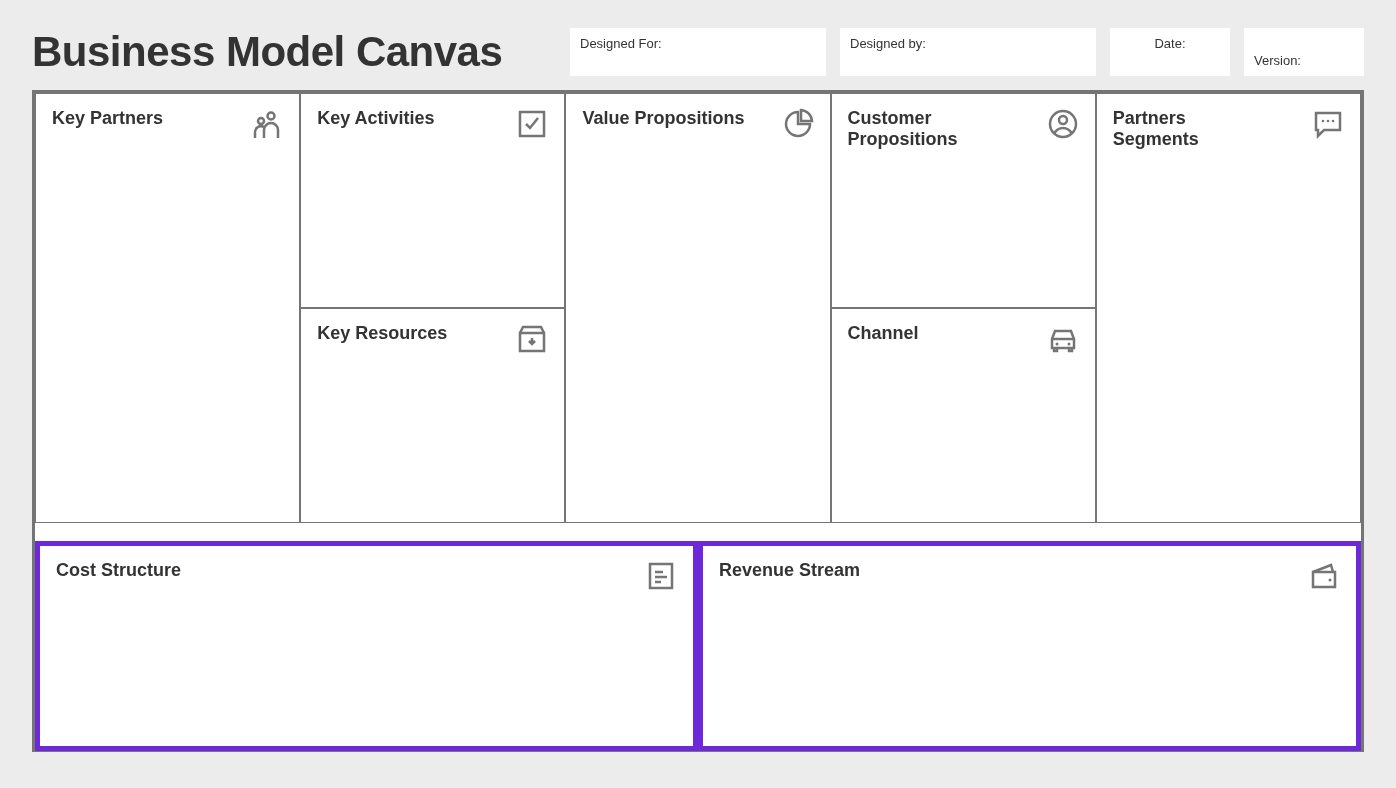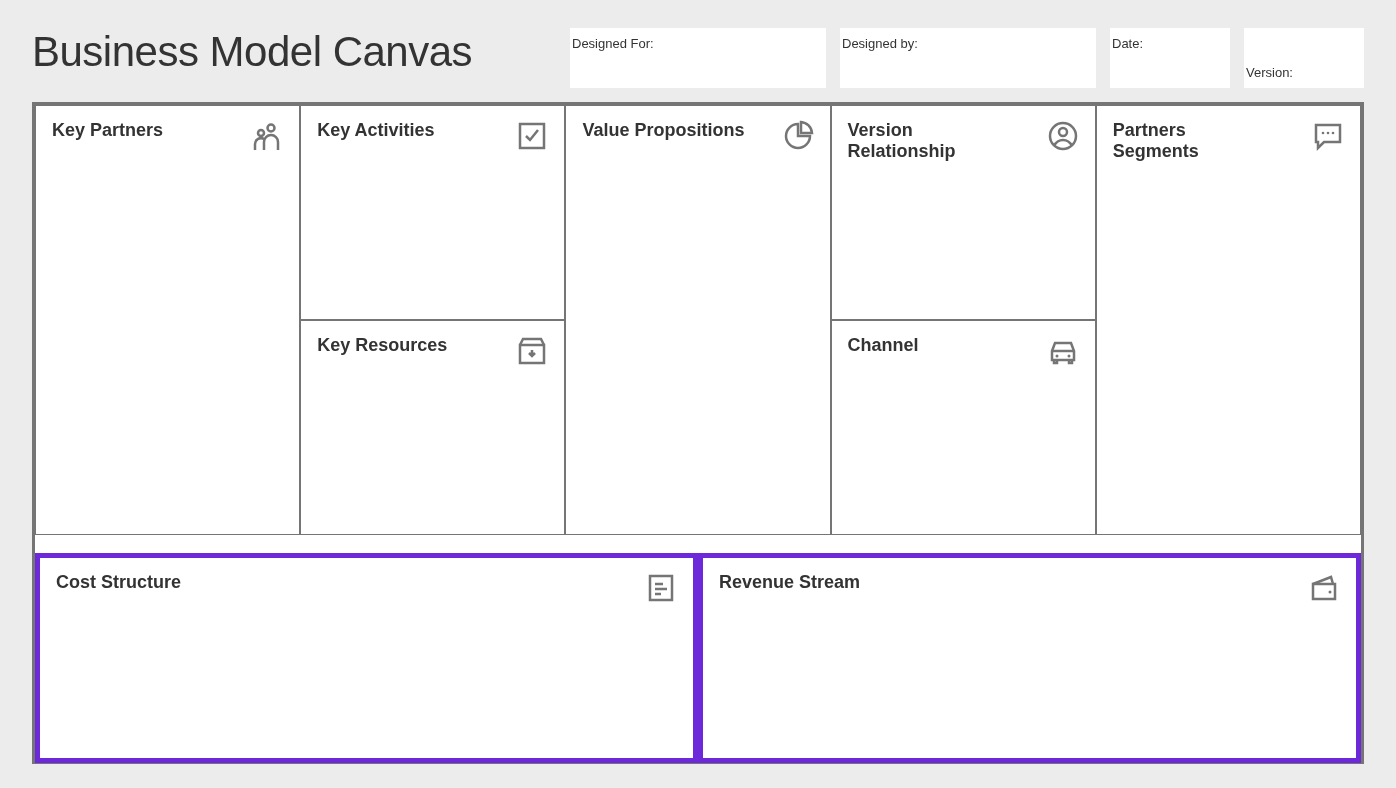--- a/index.html
+++ b/index.html
@@ -12,42 +12,42 @@
     overflow: hidden;
     color: #333;
   }
   .header {
     display: flex;
     align-items: flex-start;
     margin-bottom: 14px;
   }
   .title {
     font-size: 42px;
-    font-weight: 400;
+    font-weight: 700;
     color: #333;
     letter-spacing: -0.5px;
     flex: 0 0 auto;
     margin-right: auto;
   }
   .meta-boxes {
     display: flex;
     gap: 14px;
   }
   .meta-box {
     background: #fff;
-    padding: 8px 2px;
+    padding: 8px 10px;
     font-size: 13px;
     color: #333;
-    height: 60px;
+    height: 48px;
     display: flex;
     flex-direction: column;
   }
   .meta-box.designed-for { width: 256px; }
   .meta-box.designed-by  { width: 256px; }
-  .meta-box.date         { width: 120px; }
+  .meta-box.date         { width: 120px; align-items: center; }
   .meta-box.version      { width: 120px; justify-content: flex-end; }
 
   .canvas {
     border: 3px solid #757575;
     background: #fff;
     display: grid;
     grid-template-columns: 1fr 1fr 1fr 1fr 1fr;
     grid-template-rows: 215px 215px 228px;
     height: 662px;
   }
@@ -149,21 +149,21 @@
         <svg viewBox="0 0 32 32" fill="none" stroke="#757575" stroke-width="2.5">
           <path d="M16 4a12 12 0 1 0 12 12h-12V4z"></path>
           <path d="M19 2a12 12 0 0 1 11 11H19V2z"></path>
         </svg>
       </div>
     </div>
   </div>
 
   <div class="cell customer-rel">
     <div class="cell-header">
-      <div class="cell-title">Version Relationship</div>
+      <div class="cell-title">Customer Propositions</div>
       <div class="cell-icon">
         <svg viewBox="0 0 32 32" fill="none" stroke="#757575" stroke-width="2.5">
           <circle cx="16" cy="16" r="13"></circle>
           <circle cx="16" cy="12" r="4"></circle>
           <path d="M7 26c2-4 6-6 9-6s7 2 9 6"></path>
         </svg>
       </div>
     </div>
   </div>
 

